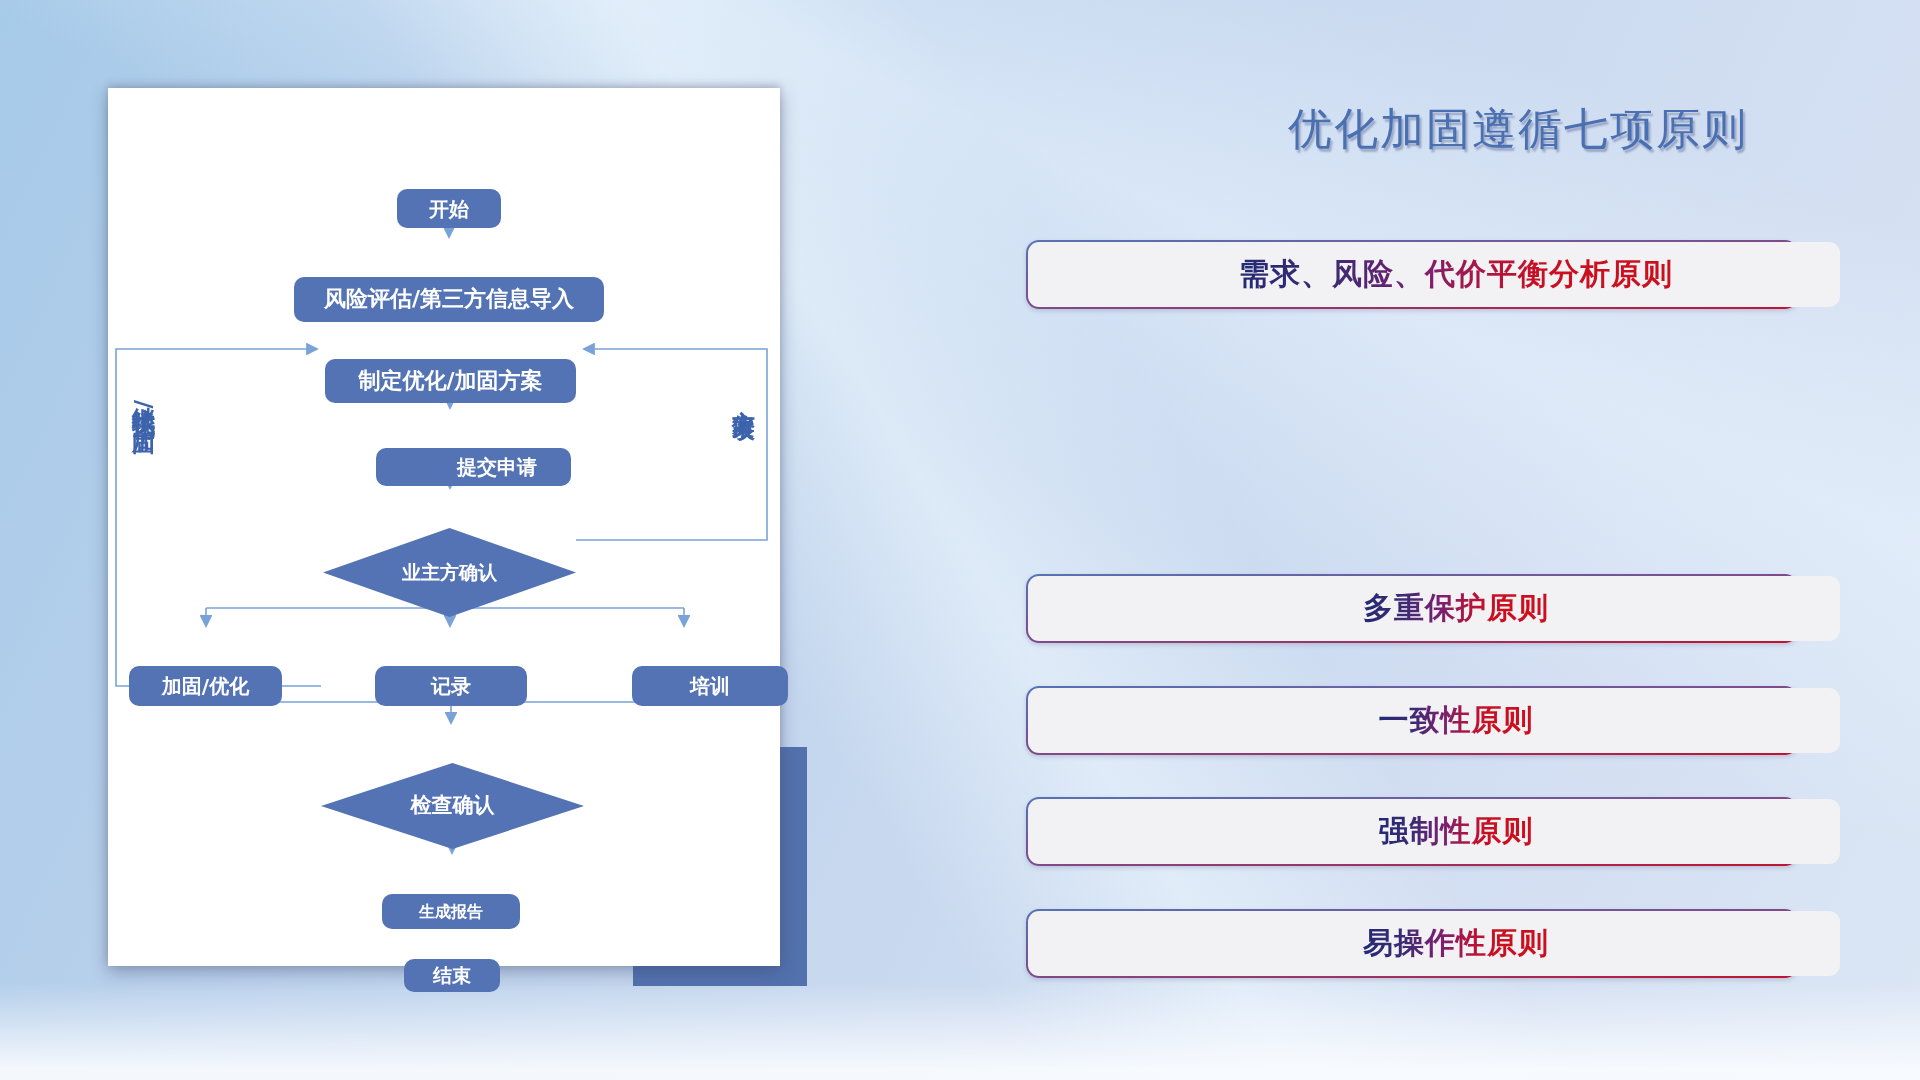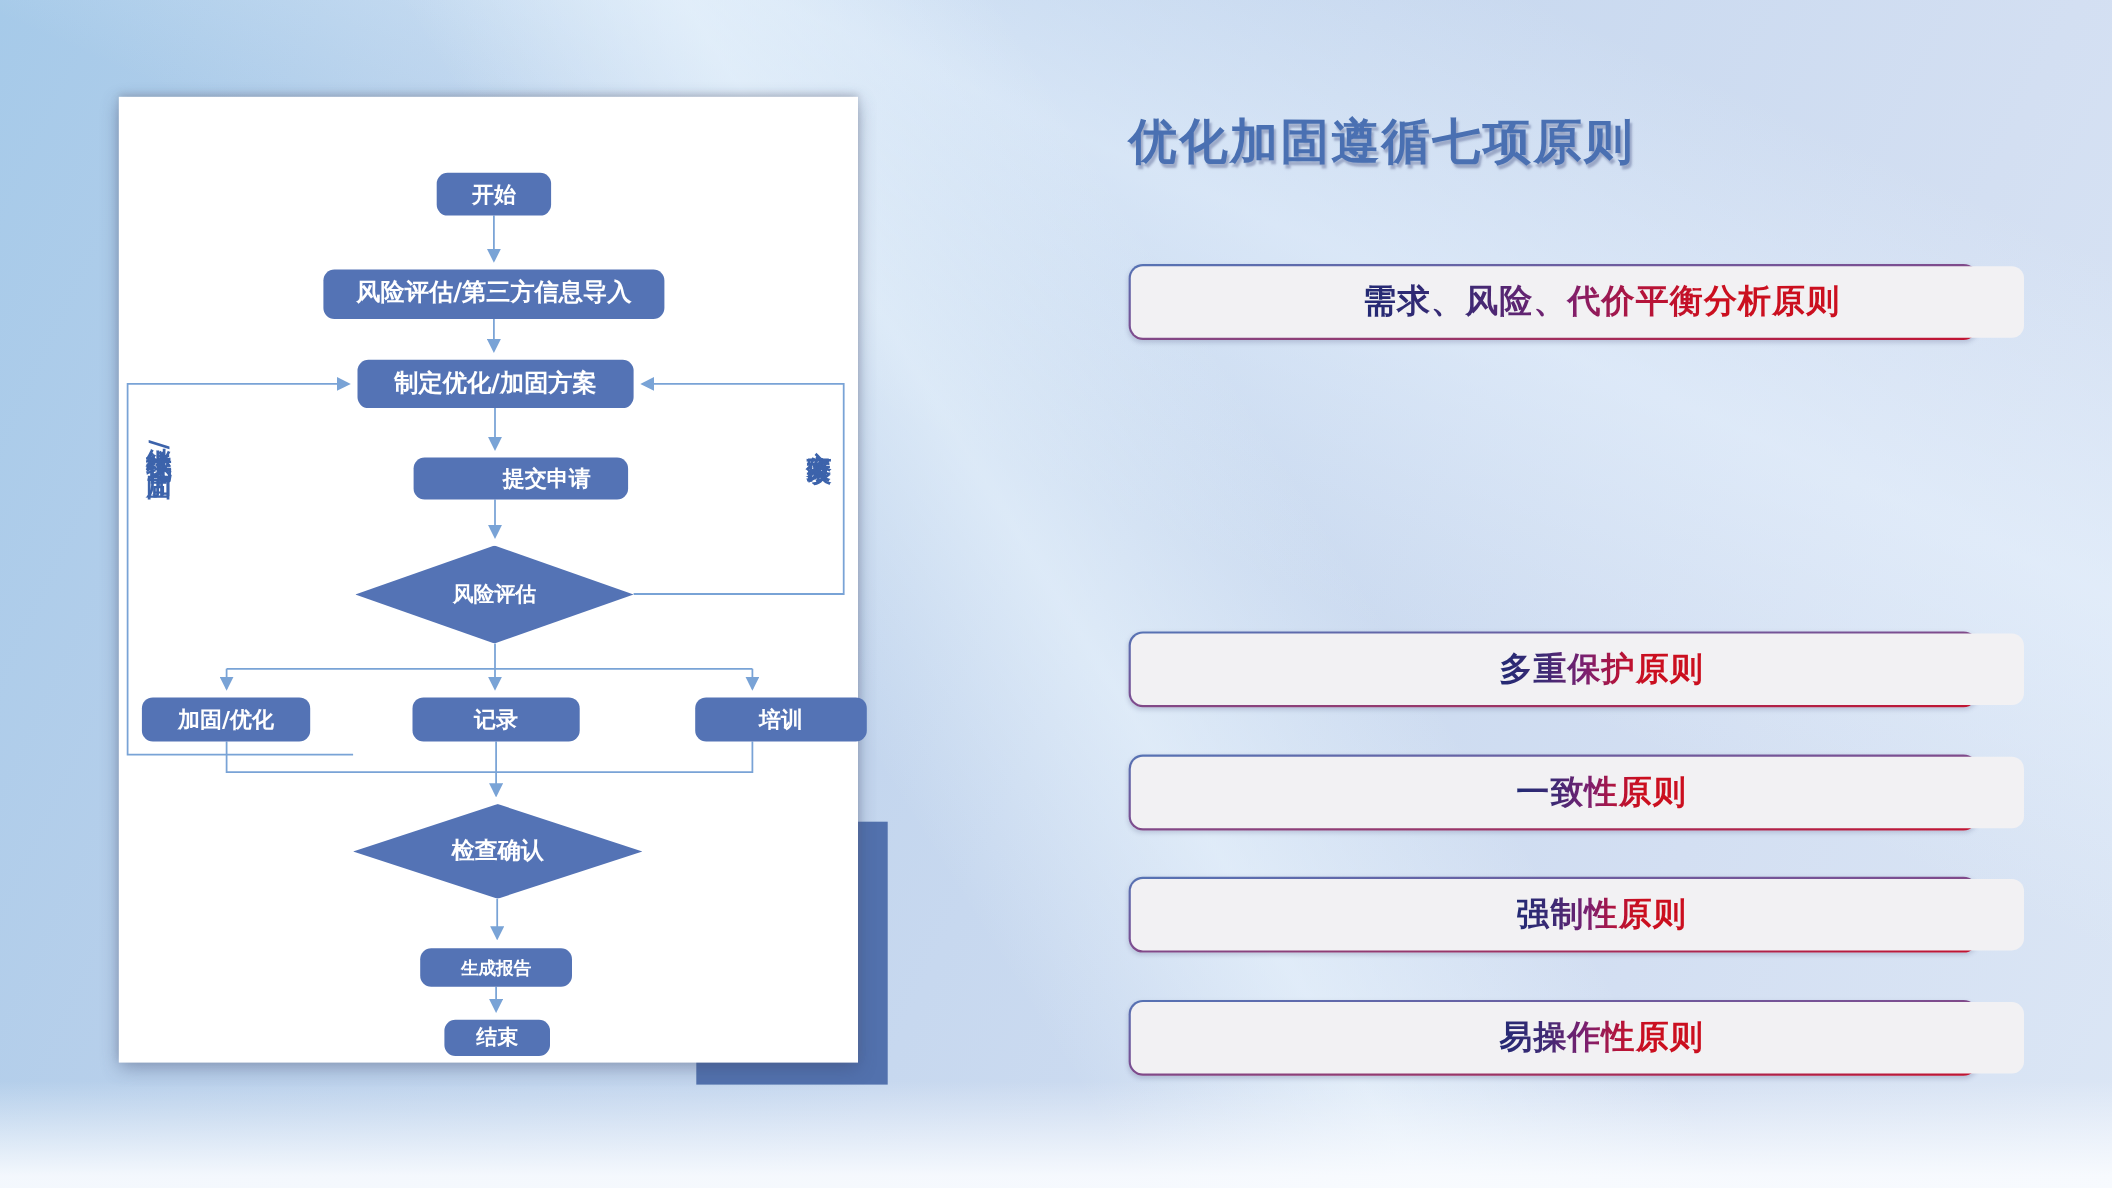--- a/index.html
+++ b/index.html
@@ -15,31 +15,31 @@
   
   .deco-rect{position:absolute;left:633px;top:747px;width:174px;height:239px;background:#5271ad;}
   .card{
     position:absolute;left:108px;top:88px;width:672px;height:878px;background:#ffffff;
     box-shadow:0 5px 16px rgba(60,72,110,.45), 0 -3px 6px rgba(120,124,135,.30);
   }
   .connectors{position:absolute;left:0;top:0;}
   .node{
     position:absolute;display:flex;align-items:center;justify-content:center;
     background:#5473b5;color:#ffffff;font-weight:bold;border-radius:10px;
-    text-align:center;line-height:1.1;
+    text-align:center;line-height:1.1;margin-top:32px;
   }
   .diamond{clip-path:polygon(50% 0%,100% 50%,50% 100%,0% 50%);border-radius:0;}
   .vlabel{
     position:absolute;writing-mode:vertical-rl;text-orientation:mixed;
     color:#3c63ab;font-weight:bold;font-size:23px;letter-spacing:3px;line-height:1;
   }
   
   .panel-title{
-    position:absolute;left:1026px;top:100px;width:772px;text-align:left;
-    font-size:44px;font-weight:bold;color:#4a70b2;letter-spacing:2px;
+    position:absolute;left:976px;top:100px;width:772px;text-align:right;
+    font-size:44px;font-weight:normal;color:#4a70b2;letter-spacing:2px;
     text-shadow:2px 3px 2px rgba(50,60,115,.35);
   }
   .principle{
     position:absolute;left:1026px;width:772px;height:69px;box-sizing:border-box;
     border-radius:13px;padding:2px;
     background:linear-gradient(175deg,#5673b4 0%,#7a4f92 45%,#c21330 100%);
     box-shadow:0 2px 4px rgba(90,100,140,.25);
   }
   .principle-inner{
     width:100%;height:100%;border-radius:11px;background:#f2f1f3;
@@ -90,21 +90,21 @@
     </svg>
 
     <div class="node" style="left:289px;top:69px;width:104px;height:39px;font-size:20px;">开始</div>
 
     <div class="node" style="left:186px;top:157px;width:310px;height:45px;font-size:22px;">风险评估/第三方信息导入</div>
 
     <div class="node" style="left:217px;top:239px;width:251px;height:44px;font-size:22px;">制定优化/加固方案</div>
 
     <div class="node" style="left:268px;top:328px;width:148px;height:38px;font-size:20px;padding-left:47px;">提交申请</div>
 
-    <div class="node diamond" style="left:215px;top:408px;width:253px;height:89px;font-size:19px;">风险评估</div>
+    <div class="node diamond" style="left:215px;top:408px;width:253px;height:89px;font-size:19px;">业主方确认</div>
 
     <div class="node" style="left:21px;top:546px;width:153px;height:40px;font-size:20px;">加固/优化</div>
 
     <div class="node" style="left:267px;top:546px;width:152px;height:40px;font-size:20px;">记录</div>
 
     <div class="node" style="left:524px;top:546px;width:156px;height:40px;font-size:20px;">培训</div>
 
     <div class="node diamond" style="left:213px;top:643px;width:263px;height:86px;font-size:21px;">检查确认</div>
 
     <div class="node" style="left:274px;top:774px;width:138px;height:35px;font-size:16px;">生成报告</div>

